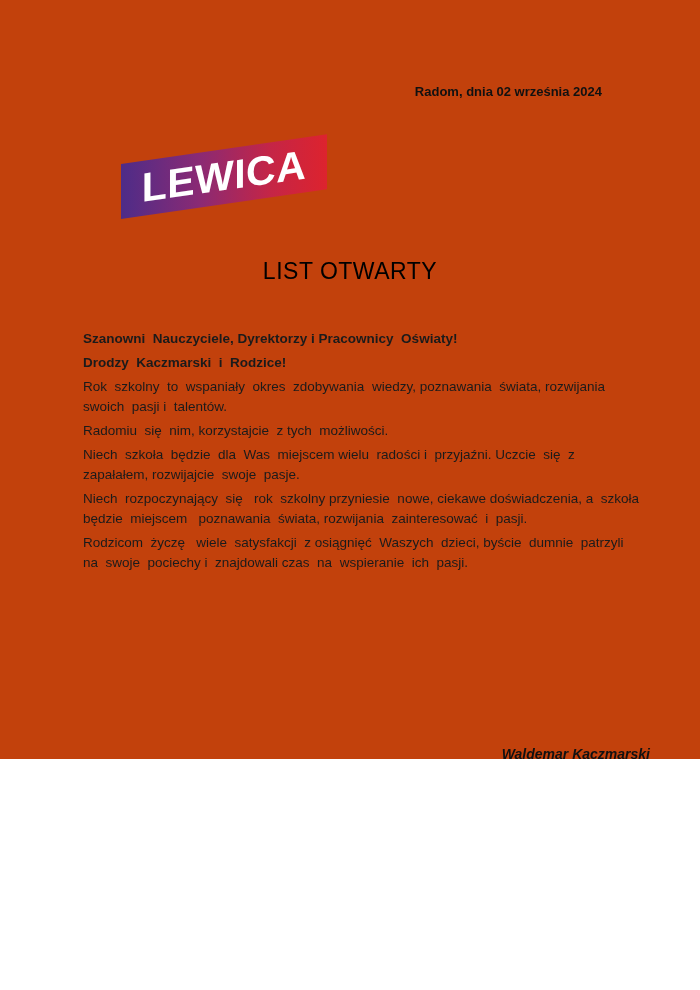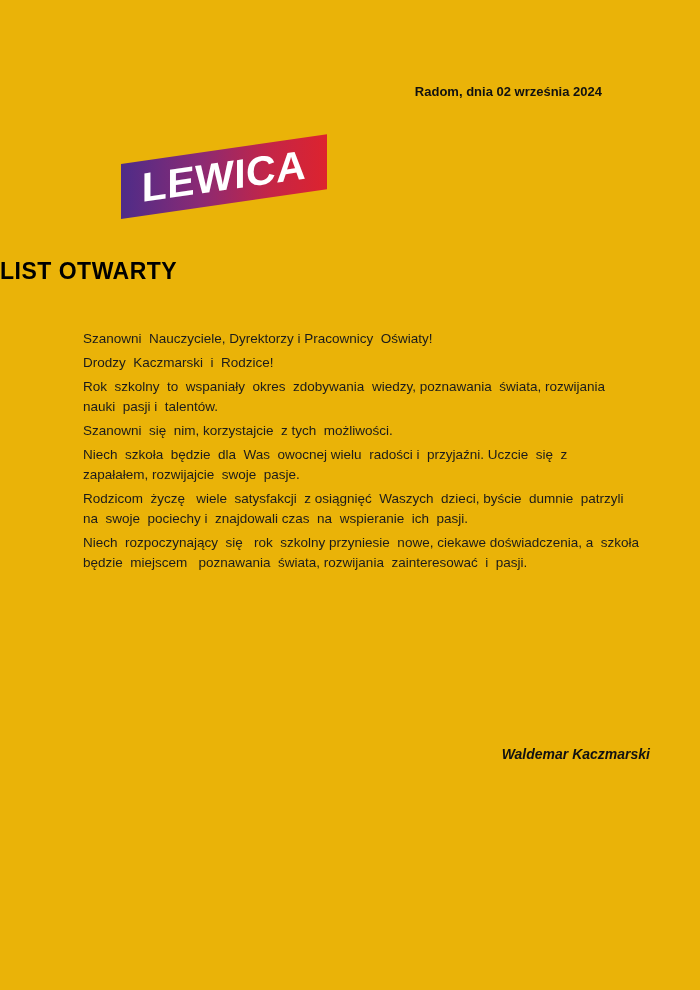--- a/index.html
+++ b/index.html
@@ -3,22 +3,22 @@
 <meta charset="utf-8">
 <style>
   html, body {
     margin: 0;
     padding: 0;
     background: #ffffff;
   }
   .page {
     position: relative;
     width: 700px;
-    height: 990px;
-    background: #eab308;
+    height: 759px;
+    background: #c2410c;
     font-family: "Liberation Sans", sans-serif;
     color: #1b1b1b;
     overflow: hidden;
   }
   .date-line {
     position: absolute;
     top: 84px;
     right: 98px;
     font-size: 13px;
     font-weight: bold;
@@ -44,39 +44,40 @@
     font-weight: bold;
     letter-spacing: 0.5px;
     line-height: 1;
     user-select: none;
   }
   .letter-title {
     position: absolute;
     top: 258px;
     left: 0;
     width: 700px;
+    text-align: center;
     font-size: 23px;
-    font-weight: bold;
+    font-weight: normal;
     letter-spacing: 0.5px;
     color: #000000;
   }
   .body-text {
     position: absolute;
     top: 329px;
     left: 83px;
     width: 590px;
     font-size: 13.5px;
     line-height: 20px;
   }
   .body-text p {
     margin: 0 0 4px 0;
     white-space: pre;
   }
   .body-text p.salutation {
-    font-weight: normal;
+    font-weight: bold;
   }
   .signature {
     position: absolute;
     top: 746px;
     left: 270px;
     width: 380px;
     text-align: right;
     font-weight: bold;
     font-style: italic;
     font-size: 14px;
@@ -98,27 +99,27 @@
   <div class="logo">
     <span class="logo-text">LEWICA</span>
   </div>
 
   <div class="letter-title">LIST OTWARTY</div>
 
   <div class="body-text">
     <p class="salutation">Szanowni  Nauczyciele, Dyrektorzy i Pracownicy  Oświaty!</p>
     <p class="salutation">Drodzy  Kaczmarski  i  Rodzice!</p>
     <p>Rok  szkolny  to  wspaniały  okres  zdobywania  wiedzy, poznawania  świata, rozwijania
-nauki  pasji i  talentów.</p>
-    <p>Szanowni  się  nim, korzystajcie  z tych  możliwości.</p>
-    <p>Niech  szkoła  będzie  dla  Was  owocnej wielu  radości i  przyjaźni. Uczcie  się  z
+swoich  pasji i  talentów.</p>
+    <p>Radomiu  się  nim, korzystajcie  z tych  możliwości.</p>
+    <p>Niech  szkoła  będzie  dla  Was  miejscem wielu  radości i  przyjaźni. Uczcie  się  z
 zapałałem, rozwijajcie  swoje  pasje.</p>
+    <p>Niech  rozpoczynający  się   rok  szkolny przyniesie  nowe, ciekawe doświadczenia, a  szkoła
+będzie  miejscem   poznawania  świata, rozwijania  zainteresować  i  pasji.</p>
     <p>Rodzicom  życzę   wiele  satysfakcji  z osiągnięć  Waszych  dzieci, byście  dumnie  patrzyli
 na  swoje  pociechy i  znajdowali czas  na  wspieranie  ich  pasji.</p>
-    <p>Niech  rozpoczynający  się   rok  szkolny przyniesie  nowe, ciekawe doświadczenia, a  szkoła
-będzie  miejscem   poznawania  świata, rozwijania  zainteresować  i  pasji.</p>
   </div>
 
   <div class="signature">
     <p>Waldemar Kaczmarski</p>
   </div>
 
 </div>
 
 </body></html>

